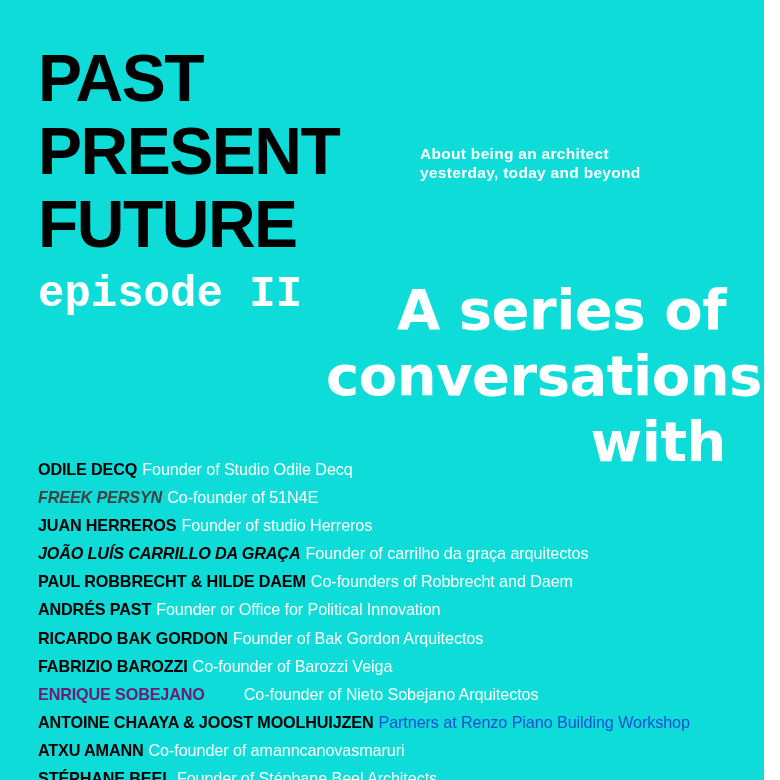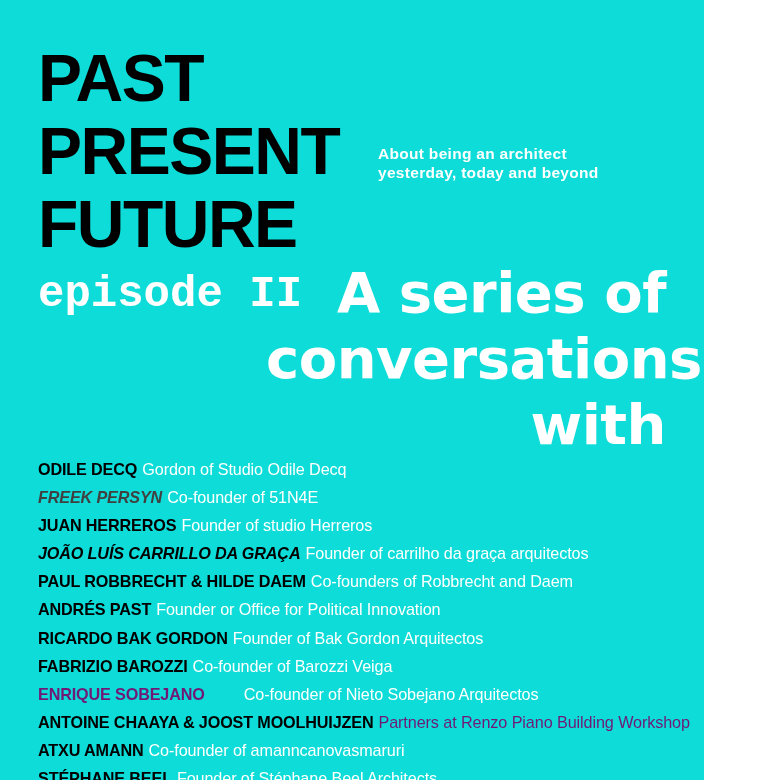--- a/index.html
+++ b/index.html
@@ -8,21 +8,21 @@
   }
   body {
     width: 780px;
     height: 780px;
     overflow: hidden;
     font-family: "Liberation Sans", sans-serif;
     -webkit-font-smoothing: antialiased;
   }
   #poster {
     position: relative;
-    width: 704px;
+    width: 764px;
     height: 780px;
     background: #0ddcd8;
     overflow: hidden;
   }
 
   
   .headline {
     position: absolute;
     left: 38px;
     top: 42px;
@@ -59,21 +59,21 @@
     font-size: 15.5px;
     line-height: 19px;
     letter-spacing: 0.3px;
   }
   .subtitle div { white-space: nowrap; }
 
   
   .series {
     position: absolute;
     right: 38px;
-    top: 260px;
+    top: 277px;
     width: 400px;
     text-align: right;
     color: #ffffff;
     font-family: "DejaVu Sans", sans-serif;
     font-weight: bold;
     font-size: 56px;
     line-height: 66px;
     letter-spacing: -0.5px;
   }
   .series div { white-space: nowrap; }
@@ -111,39 +111,39 @@
 
 <div id="poster" style="background: rgb(13, 220, 216);">
 
   <div class="headline">
     <div class="headline-line" style="color: rgb(0, 0, 0);">PAST</div>
     <div class="headline-line" style="color: rgb(0, 0, 0);">PRESENT</div>
     <div class="headline-line" style="color: rgb(0, 0, 0);">FUTURE</div>
     <div class="episode" style="color: rgb(255, 255, 255); font-family: Liberation Mono, monospace;">episode II</div>
   </div>
 
-  <div class="subtitle" style="color: rgb(255, 255, 255);">
+  <div class="subtitle" style="color: rgb(255, 255, 255); margin-left: 42px;">
     <div>About being an architect</div>
     <div>yesterday, today and beyond</div>
   </div>
 
   <div class="series" style="color: rgb(255, 255, 255);">
     <div>A series of</div>
     <div>conversations</div>
     <div>with</div>
   </div>
 
   <div class="speakers">
-      <div class="speaker-row"><span class="speaker-name" style="color: rgb(0, 0, 0);">ODILE DECQ</span><span class="speaker-role" style="color: rgb(255, 255, 255);">Gordon of Studio Odile Decq</span></div>
+      <div class="speaker-row"><span class="speaker-name" style="color: rgb(0, 0, 0);">ODILE DECQ</span><span class="speaker-role" style="color: rgb(255, 255, 255);">Founder of Studio Odile Decq</span></div>
       <div class="speaker-row"><span class="speaker-name" style="color: #404040; font-style: italic;">FREEK PERSYN</span><span class="speaker-role" style="color: rgb(255, 255, 255);">Co-founder of 51N4E</span></div>
       <div class="speaker-row"><span class="speaker-name" style="color: rgb(0, 0, 0);">JUAN HERREROS</span><span class="speaker-role" style="color: rgb(255, 255, 255); margin-top: 8px;">Founder of studio Herreros</span></div>
       <div class="speaker-row"><span class="speaker-name" style="color: rgb(0, 0, 0); font-style: italic;">JOÃO LUÍS CARRILLO DA GRAÇA</span><span class="speaker-role" style="color: rgb(255, 255, 255);">Founder of carrilho da graça arquitectos</span></div>
       <div class="speaker-row"><span class="speaker-name" style="color: rgb(0, 0, 0);">PAUL ROBBRECHT &amp; HILDE DAEM</span><span class="speaker-role" style="color: rgb(255, 255, 255);">Co-founders of Robbrecht and Daem</span></div>
       <div class="speaker-row"><span class="speaker-name" style="color: rgb(0, 0, 0);">ANDRÉS PAST</span><span class="speaker-role" style="color: rgb(255, 255, 255);">Founder or Office for Political Innovation</span></div>
       <div class="speaker-row"><span class="speaker-name" style="color: rgb(0, 0, 0);">RICARDO BAK GORDON</span><span class="speaker-role" style="color: rgb(255, 255, 255);">Founder of Bak Gordon Arquitectos</span></div>
       <div class="speaker-row"><span class="speaker-name" style="color: rgb(0, 0, 0);">FABRIZIO BAROZZI</span><span class="speaker-role" style="color: rgb(255, 255, 255);">Co-founder of Barozzi Veiga</span></div>
       <div class="speaker-row"><span class="speaker-name" style="color: #701a75;">ENRIQUE SOBEJANO</span><span class="speaker-role" style="color: rgb(255, 255, 255); margin-left: 39px;">Co-founder of Nieto Sobejano Arquitectos</span></div>
-      <div class="speaker-row"><span class="speaker-name" style="color: rgb(0, 0, 0);">ANTOINE CHAAYA &amp; JOOST MOOLHUIJZEN</span><span class="speaker-role" style="color: #701a75;">Partners at Renzo Piano Building Workshop</span></div>
+      <div class="speaker-row"><span class="speaker-name" style="color: rgb(0, 0, 0);">ANTOINE CHAAYA &amp; JOOST MOOLHUIJZEN</span><span class="speaker-role" style="color: #1d4ed8;">Partners at Renzo Piano Building Workshop</span></div>
       <div class="speaker-row"><span class="speaker-name" style="color: rgb(0, 0, 0);">ATXU AMANN</span><span class="speaker-role" style="color: rgb(255, 255, 255);">Co-founder of amanncanovasmaruri</span></div>
       <div class="speaker-row"><span class="speaker-name" style="color: rgb(0, 0, 0);">STÉPHANE BEEL</span><span class="speaker-role" style="color: rgb(255, 255, 255);">Founder of Stéphane Beel Architects</span></div>
     </div>
 
 </div>
 
 </body></html>

